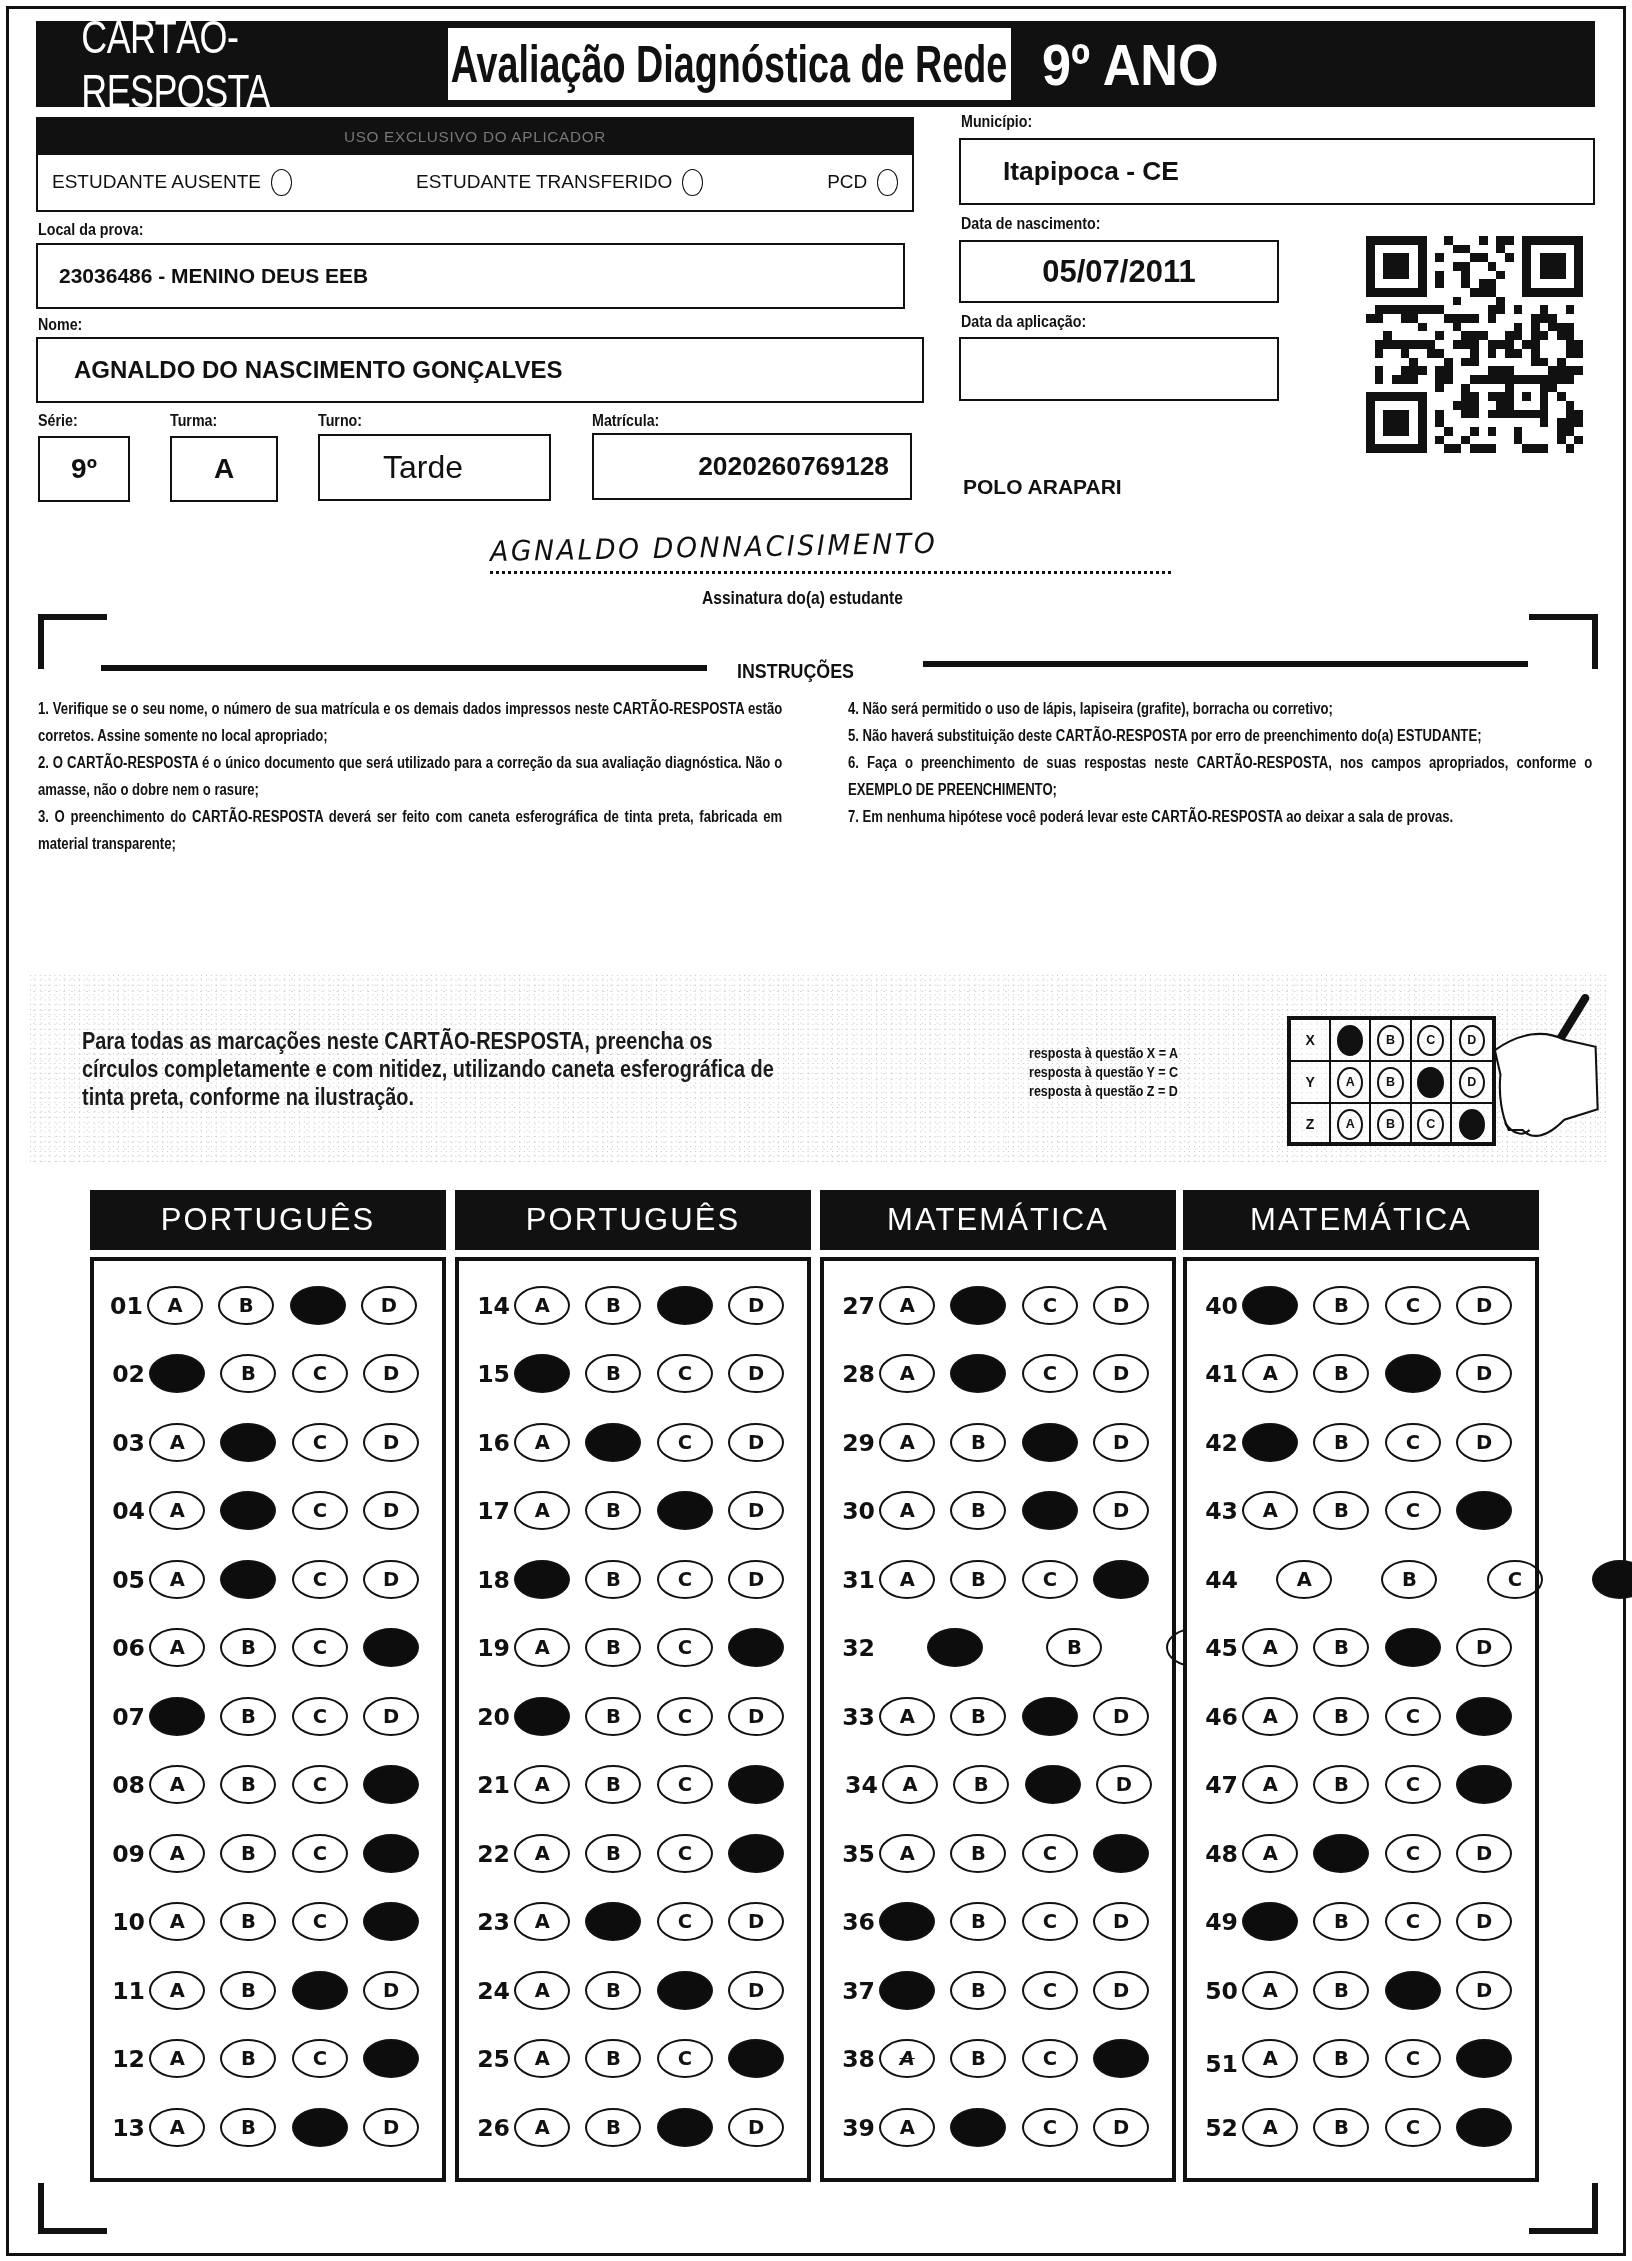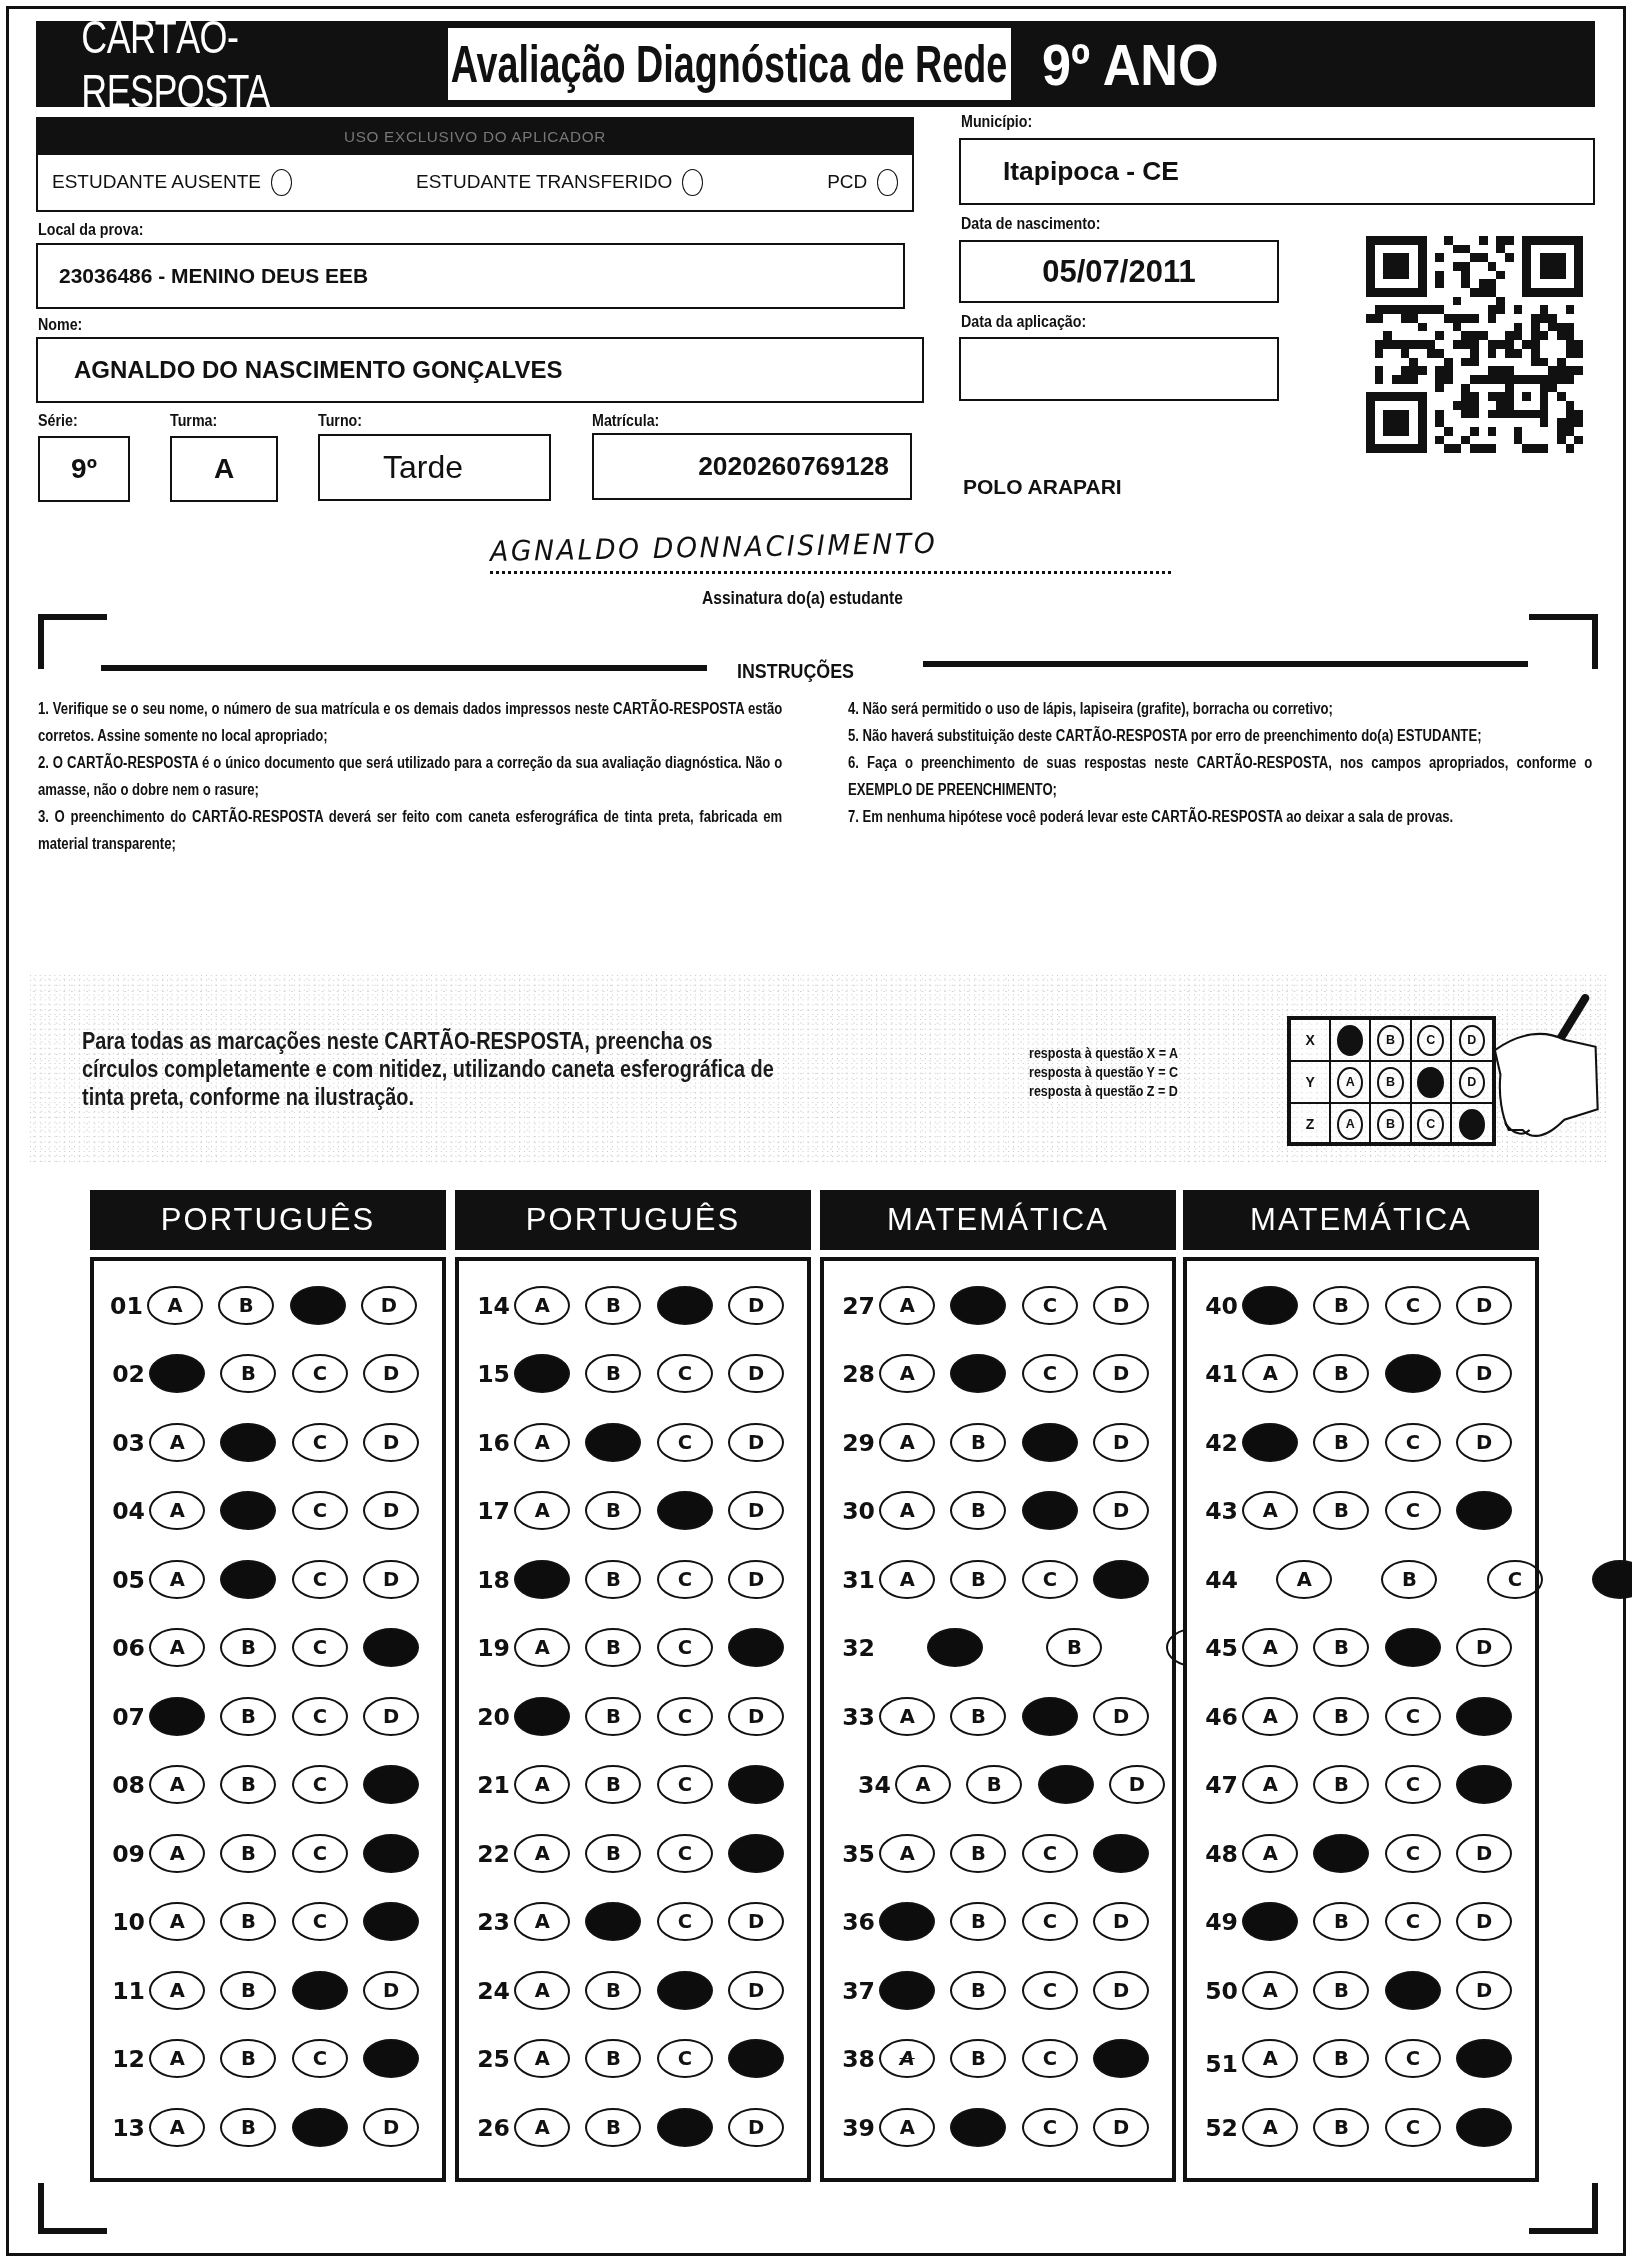--- a/index.html
+++ b/index.html
@@ -674,21 +674,21 @@
         <div class="bub">C</div>
         <div class="bub">D</div>
       </div>
       <div class="q-row" style="top: 436px; left: 4.2px;">
         <div class="q-num">33</div>
         <div class="bub">A</div>
         <div class="bub">B</div>
         <div class="bub filled">C</div>
         <div class="bub">D</div>
       </div>
-      <div class="q-row" style="top: 504px; left: 20px;">
+      <div class="q-row" style="top: 504px; left: 7px;">
         <div class="q-num">34</div>
         <div class="bub">A</div>
         <div class="bub">B</div>
         <div class="bub filled">C</div>
         <div class="bub">D</div>
       </div>
       <div class="q-row" style="top: 573px; left: 4.2px;">
         <div class="q-num">35</div>
         <div class="bub">A</div>
         <div class="bub">B</div>

